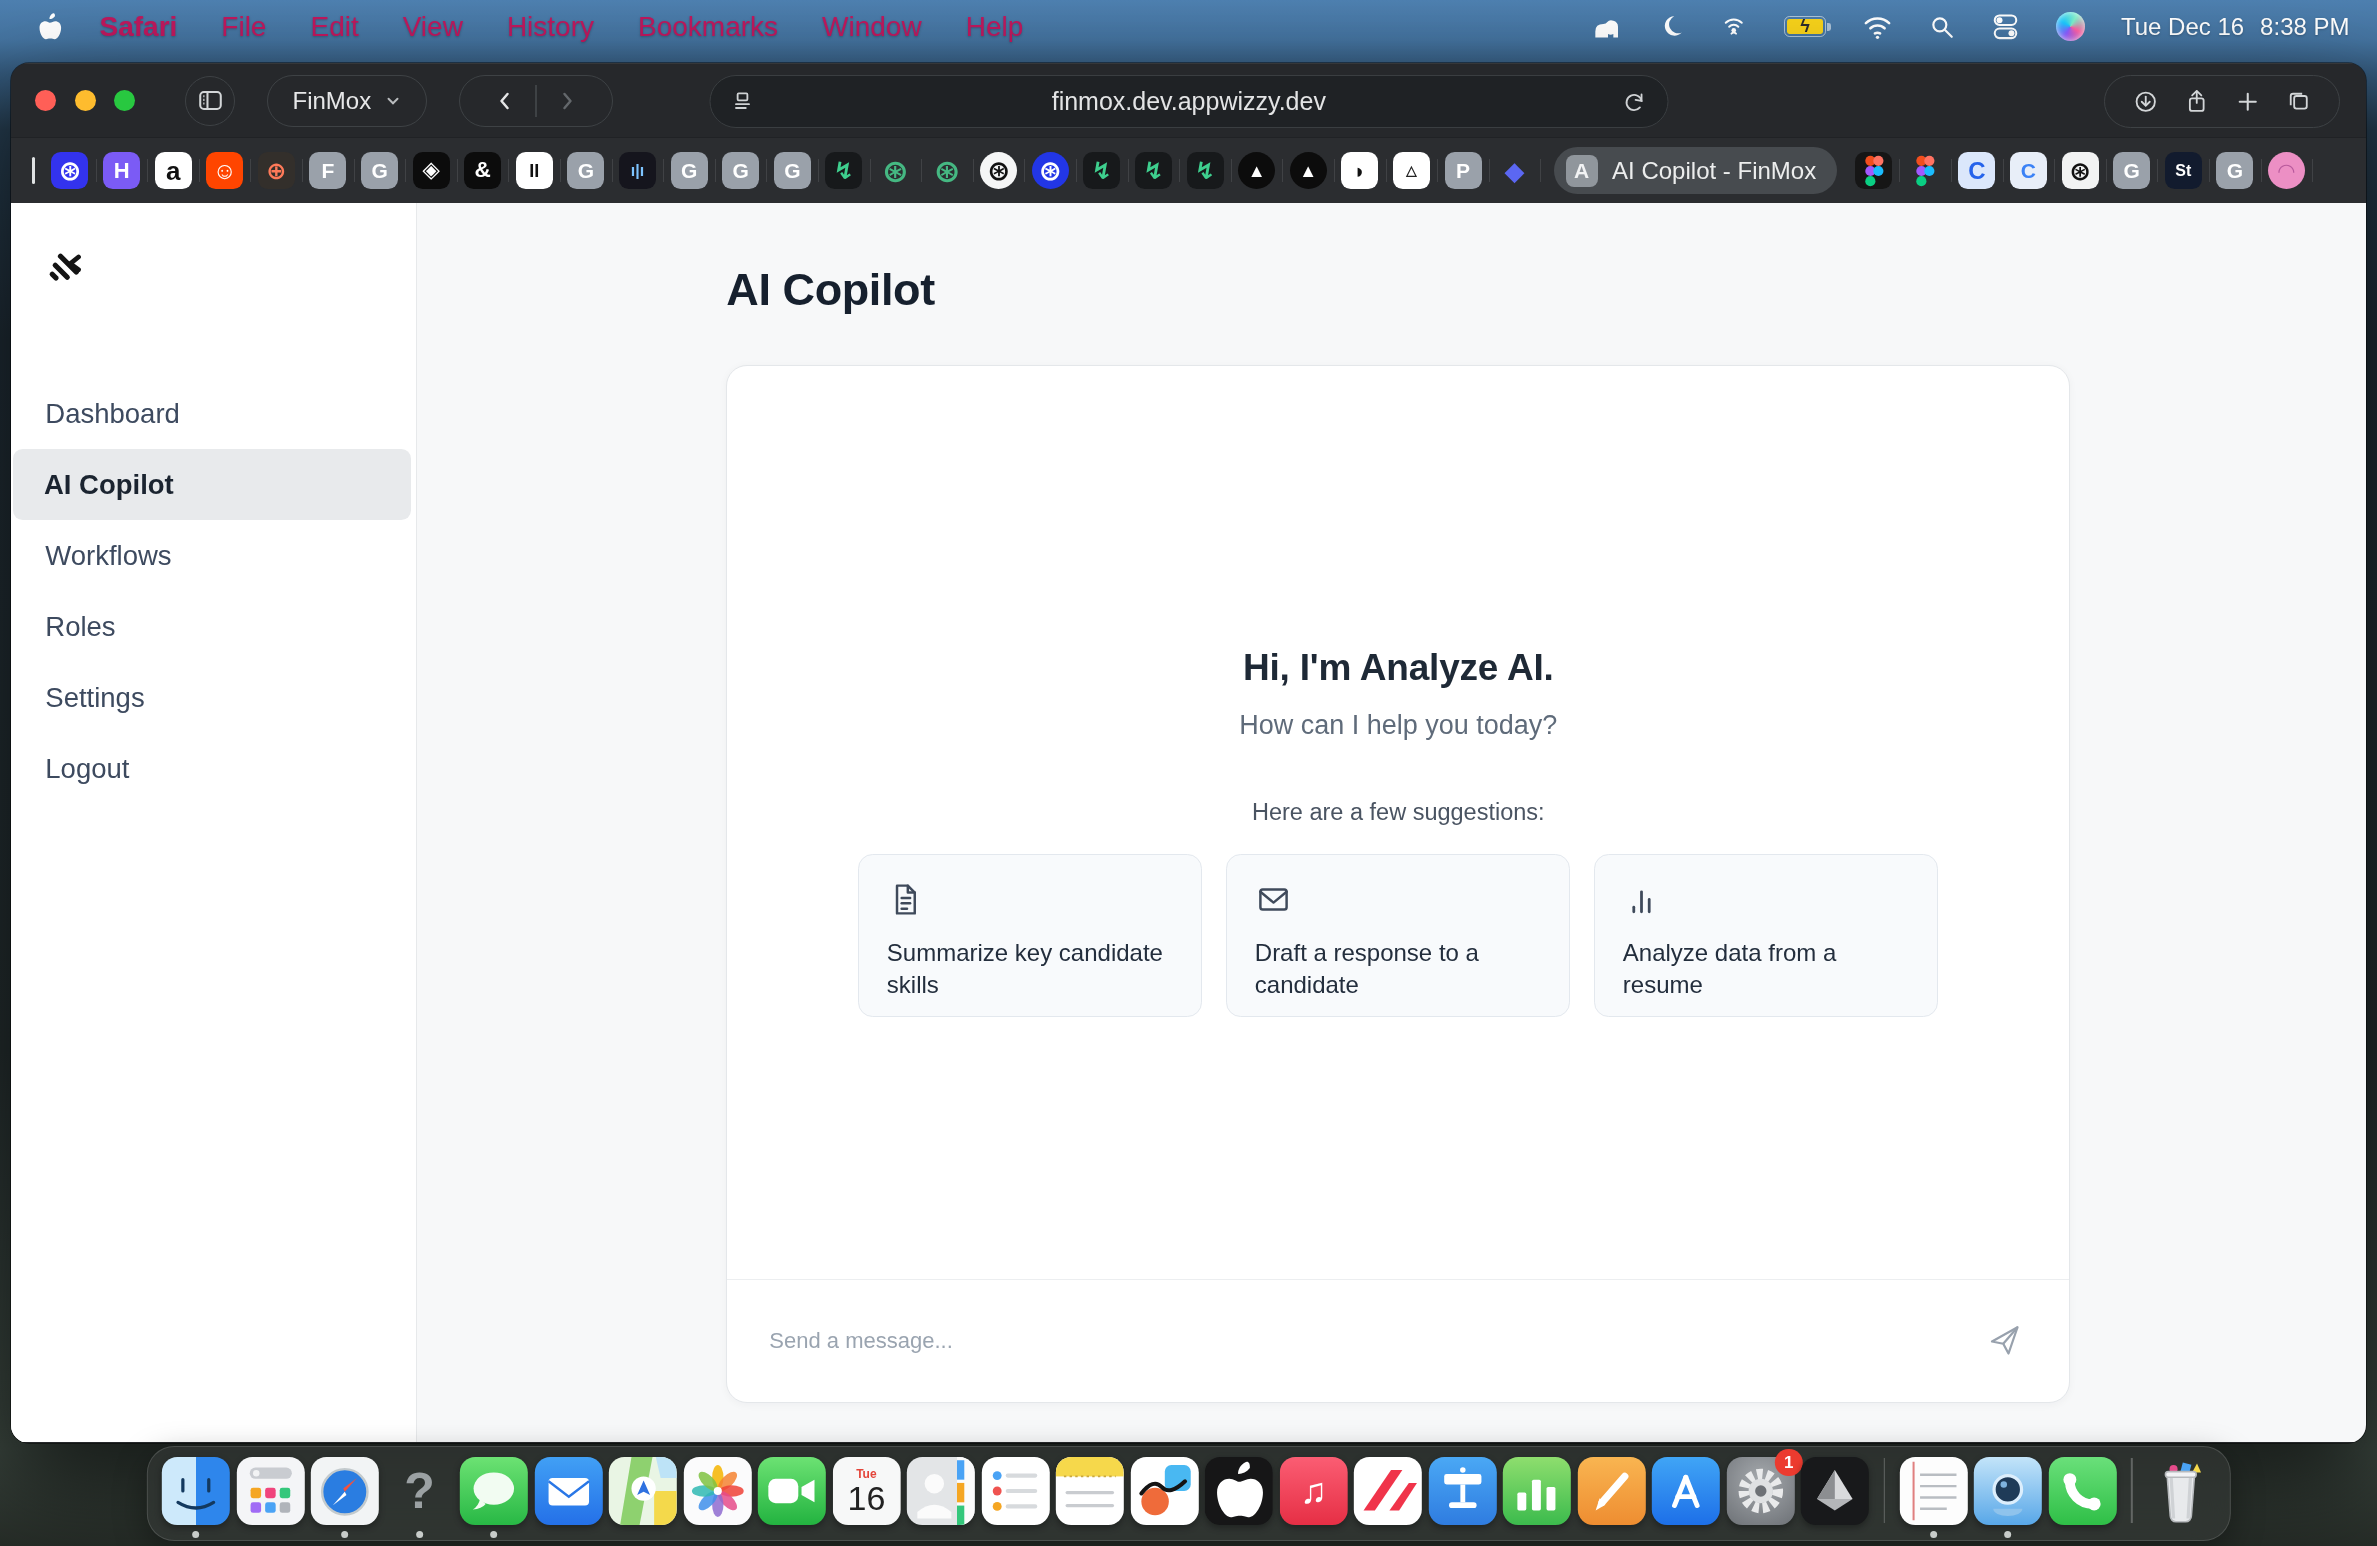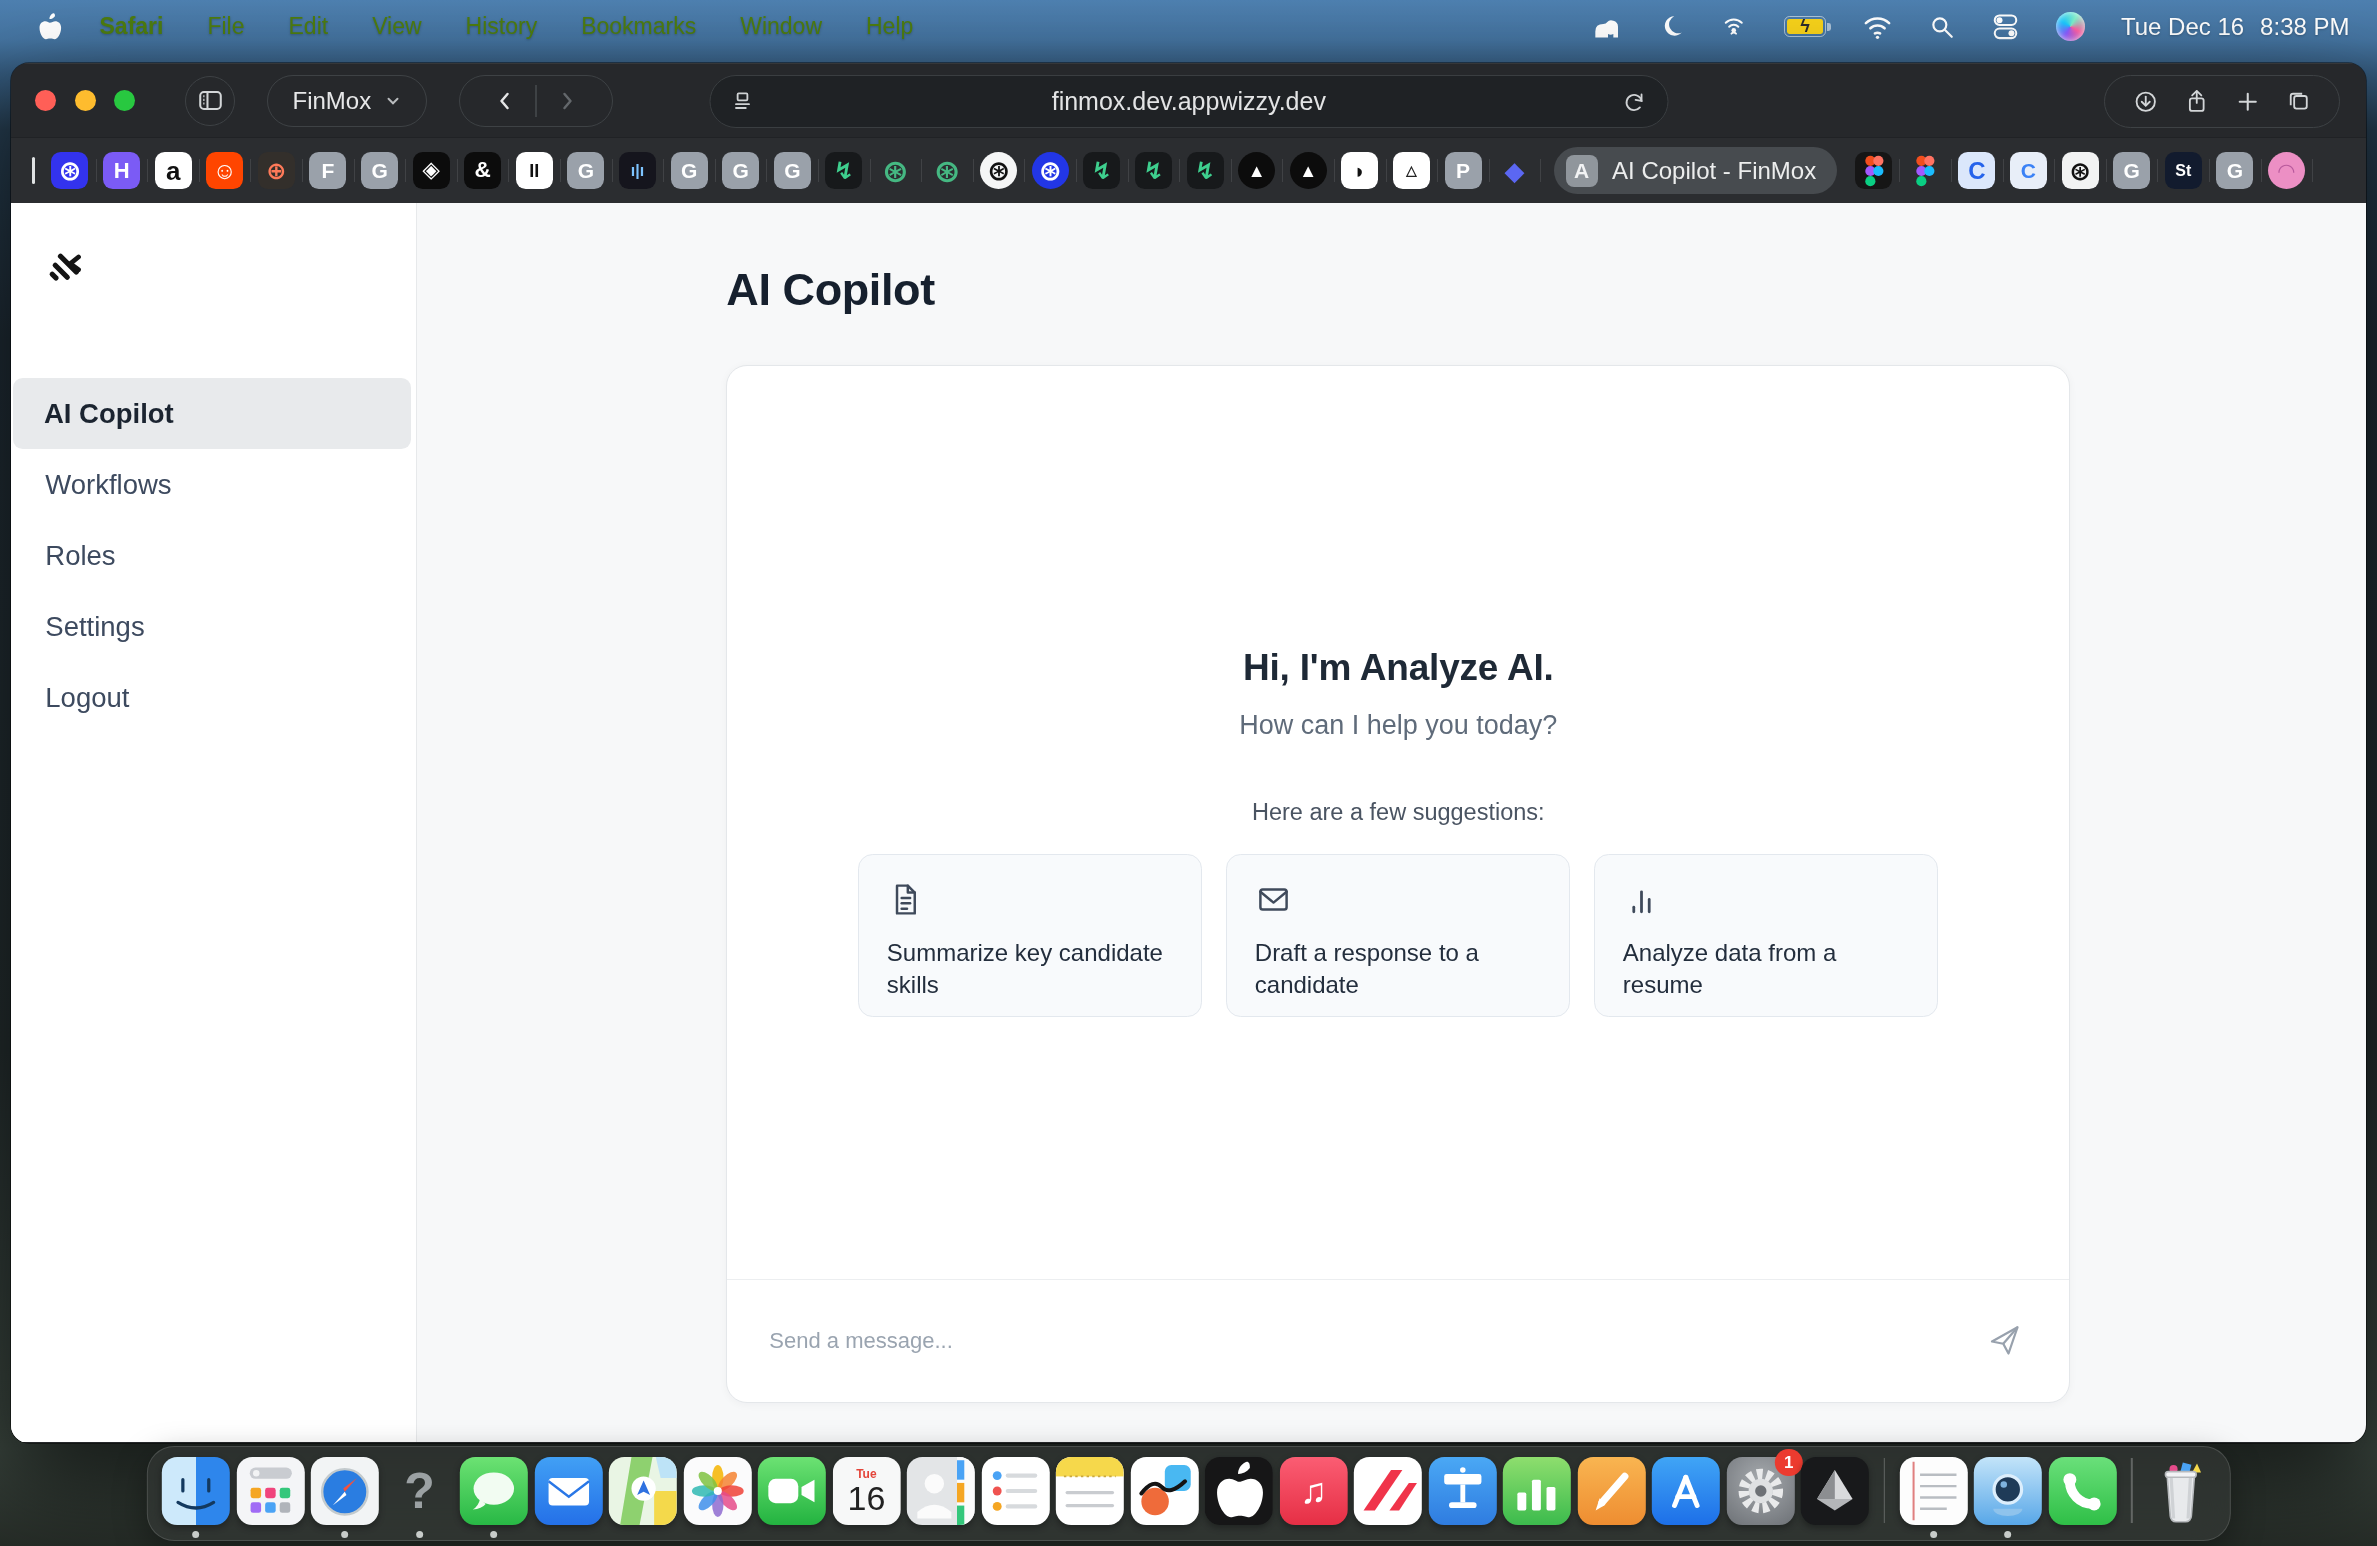--- a/index.html
+++ b/index.html
@@ -8,21 +8,21 @@
     font-family:"Liberation Sans","DejaVu Sans",sans-serif;
     background:linear-gradient(180deg,#4e80b0 0px,#44739f 40px,#33587a 73px,#243a4c 129px,
                #1e2a33 340px,#232c2d 1051px,#37423c 1375px,#3a453e 1448px,#262c27 1546px);
   }
   #screen { position:relative; width:2377px; height:1546px; }
 
   
   .menubar { position:absolute; top:0; left:0; right:0; height:53px; display:flex; align-items:center;
              padding:0 27.5px 0 36px; color:#fff; }
   .menubar .apple { width:27.5px; height:32px; margin-right:36px; flex:none; }
-  .menu-item { font-size:23px; margin-right:44px; color:#4d7c0f; text-shadow:0 0.8px 2.4px rgba(0,0,0,.25); }
+  .menu-item { font-size:28px; margin-right:44px; color:#be185d; text-shadow:0 0.8px 2.4px rgba(0,0,0,.25); }
   .menu-item.app { font-weight:700; }
   .mb-status { margin-left:auto; display:flex; align-items:center; gap:36px; }
   .mb-status svg, .mb-status .cc { display:block; }
   .battery { position:relative; width:42px; height:21px; border:1.6px solid rgba(255,255,255,.55);
              border-radius:5.7px; padding:1.6px; }
   .battery::after { content:""; position:absolute; right:-6.5px; top:5.7px; width:4px; height:8px;
              background:rgba(255,255,255,.55); border-radius:0 2.4px 2.4px 0; }
   .battery .fill { width:100%; height:100%; background:#f7d21a; border-radius:2.4px; }
   .battery .bolt { position:absolute; inset:0; display:flex; align-items:center; justify-content:center;
              color:#2c2c2c; font-size:18px; font-weight:700; }
@@ -392,20 +392,23 @@
 
     <div class="content">
       <div class="sidebar">
         <svg class="logo" viewBox="0 0 48 48" fill="none" stroke="#141414" stroke-width="7" stroke-linecap="round">
           <line x1="7" y1="35" x2="12" y2="40"></line>
           <line x1="11" y1="23" x2="27" y2="39"></line>
           <line x1="18" y1="11" x2="39" y2="32"></line>
           <polyline points="42,12 31,21 42,29" stroke-width="6.4"></polyline>
         </svg>
         <nav class="side-nav">
+            <div class="side-item">
+              <span>Dashboard</span>
+            </div>
             <div class="side-item active">
               <span>AI Copilot</span>
             </div>
             <div class="side-item">
               <span>Workflows</span>
             </div>
             <div class="side-item">
               <span>Roles</span>
             </div>
             <div class="side-item">

